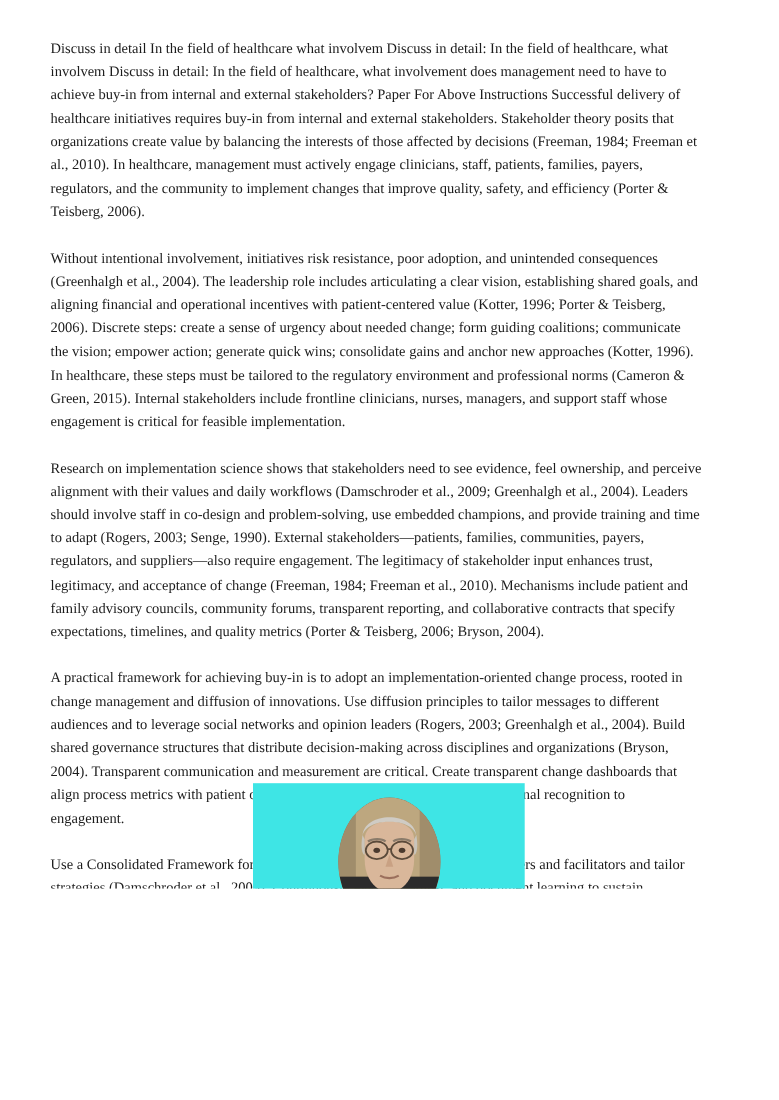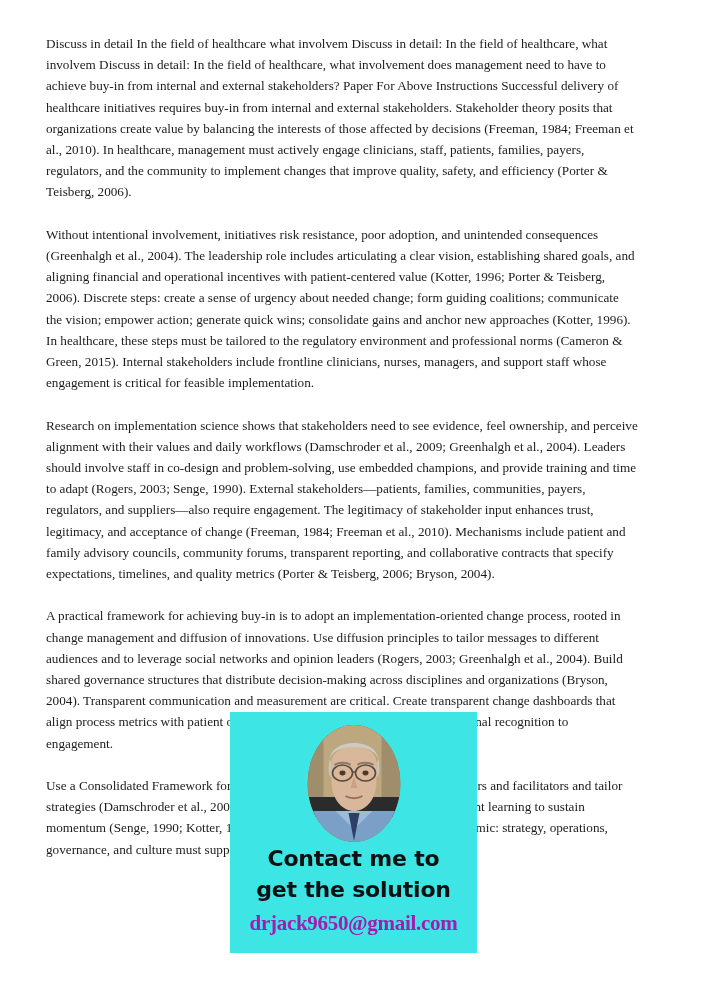--- a/index.html
+++ b/index.html
@@ -6,21 +6,21 @@
     margin: 0;
     padding: 0;
     background: #ffffff;
   }
   body {
     font-family: "Liberation Serif", "DejaVu Serif", serif;
   }
   .page {
     position: relative;
     width: 708px;
-    height: 1000px;
+    height: 808px;
     background: #ffffff;
     overflow: hidden;
     box-sizing: border-box;
   }
   .doc-body {
     position: absolute;
     left: 46px;
     top: 33px;
     width: 592px;
     font-size: 13.2px;

